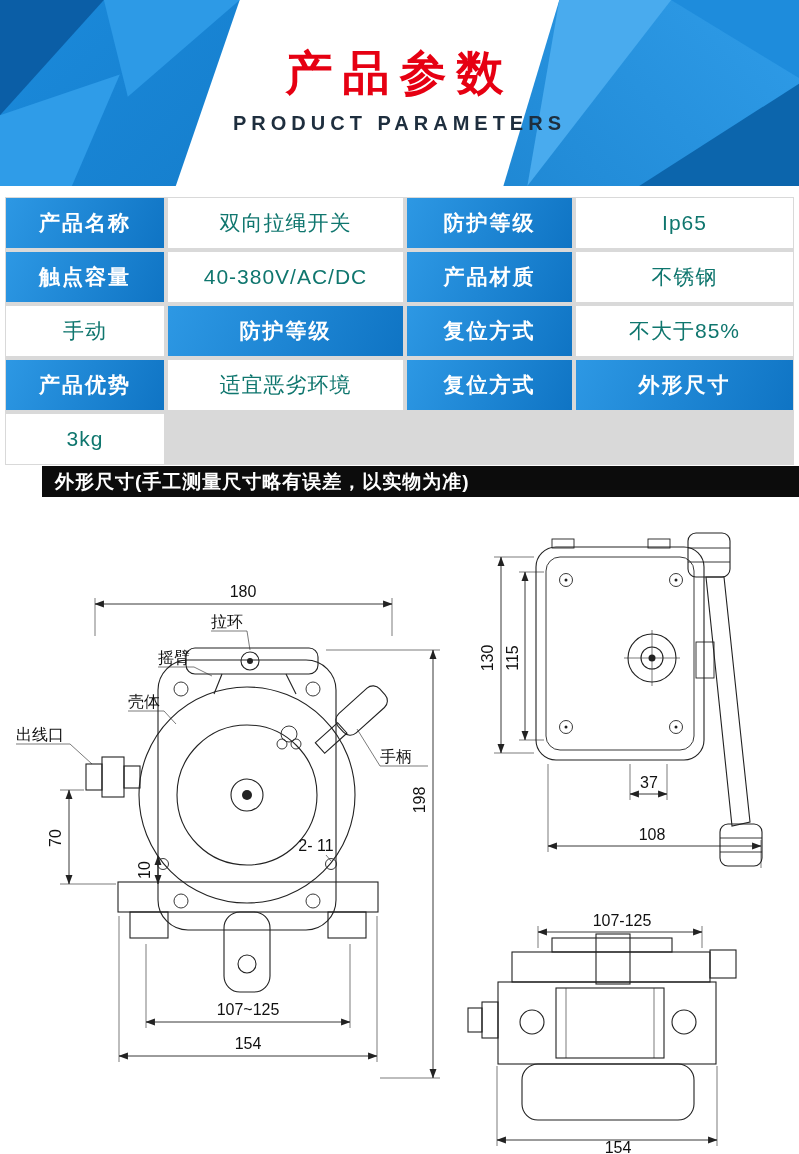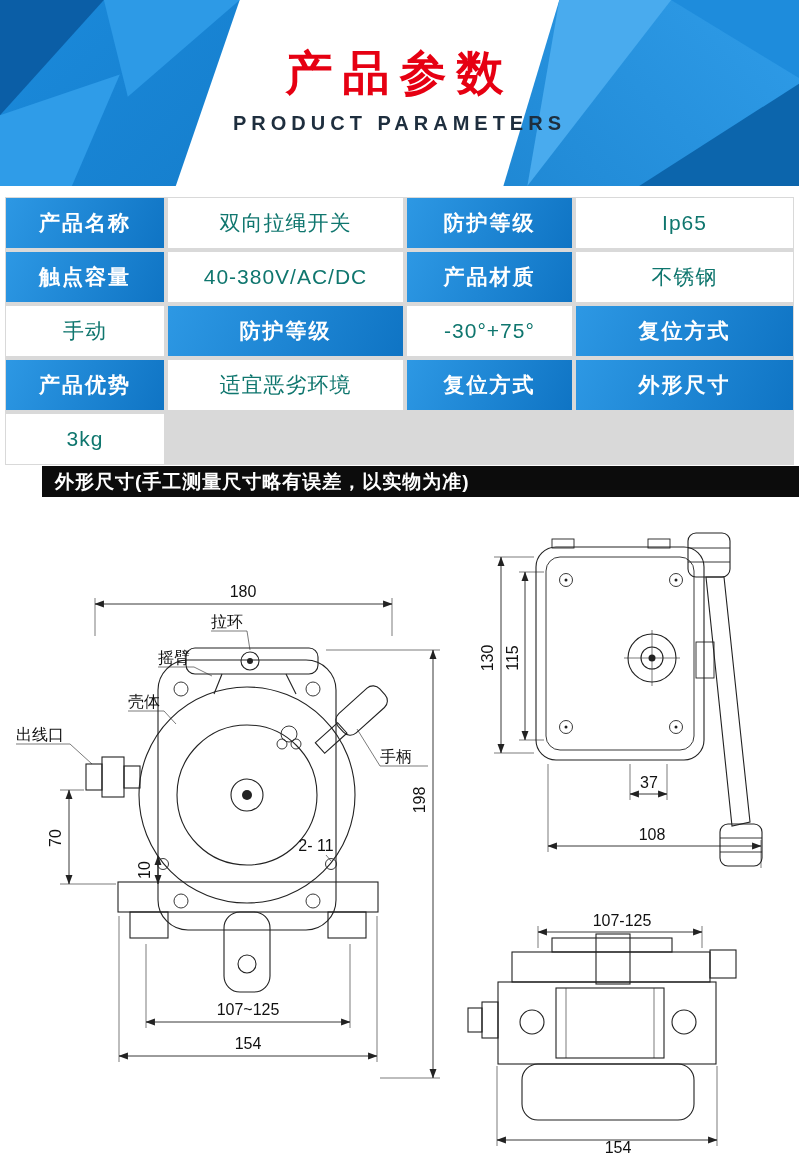--- a/index.html
+++ b/index.html
@@ -78,23 +78,23 @@
     <div class="cell label">防护等级</div>
     <div class="cell value">Ip65</div>
 
     <div class="cell label">触点容量</div>
     <div class="cell value">40-380V/AC/DC</div>
     <div class="cell label">产品材质</div>
     <div class="cell value">不锈钢</div>
 
     <div class="cell value">手动</div>
     <div class="cell label">防护等级</div>
-    <div class="cell value">-30°+75°</div>
 
     <div class="cell label">复位方式</div>
+    <div class="cell value">不大于85%</div>
     <div class="cell label">产品优势</div>
     <div class="cell value">适宜恶劣环境</div>
 
     <div class="cell label">复位方式</div>
     <div class="cell label">外形尺寸</div>
     <div class="cell value">3kg</div>
   </div>
 
   <div class="section-bar">外形尺寸(手工测量尺寸略有误差，以实物为准)</div>
 

